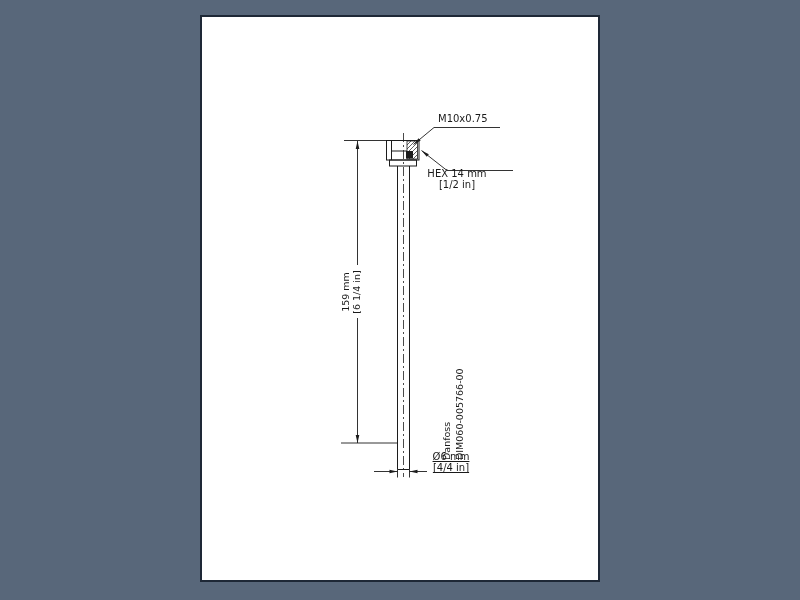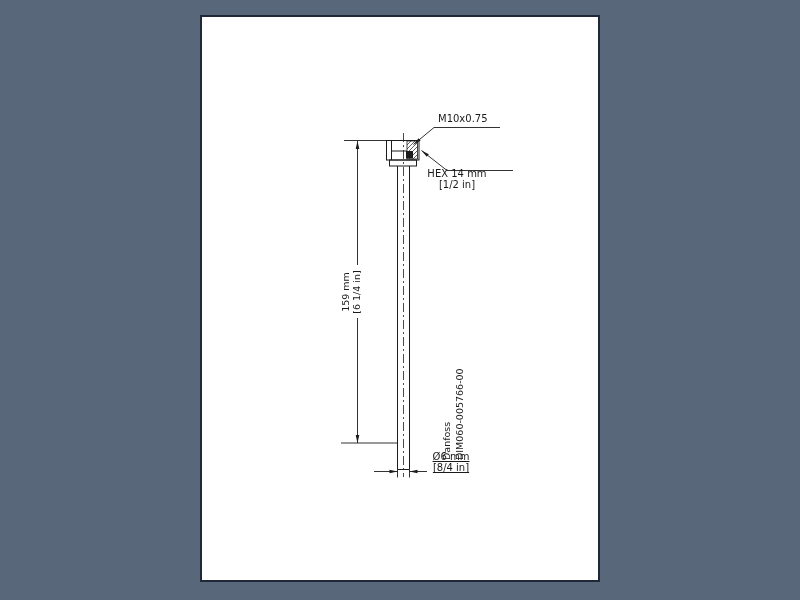--- a/index.html
+++ b/index.html
@@ -88,21 +88,21 @@
     <span class="ln">[1/2 in]</span>
   </div>
 
   <div class="label ctr rot" id="length-label">
     <span class="ln">159 mm</span>
     <span class="ln">[6 1/4 in]</span>
   </div>
 
   <div class="label ctr" id="dia-label">
     <span class="ln">Ø6 mm</span>
-    <span class="ln">[8/4 in]</span>
+    <span class="ln">[4/4 in]</span>
   </div>
 
   <div class="label rot" id="brand-label">
     <span class="ln">Danfoss</span>
     <span class="ln">DIM060-005766-00</span>
   </div>
 
 </div>
 
 </body></html>

